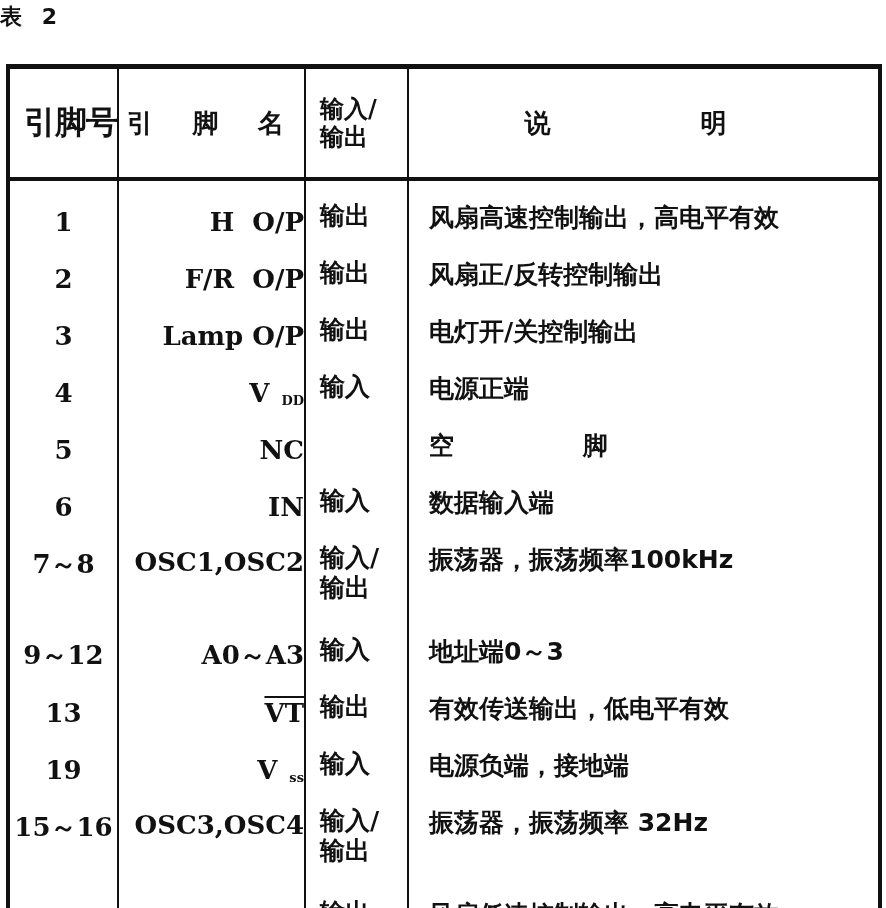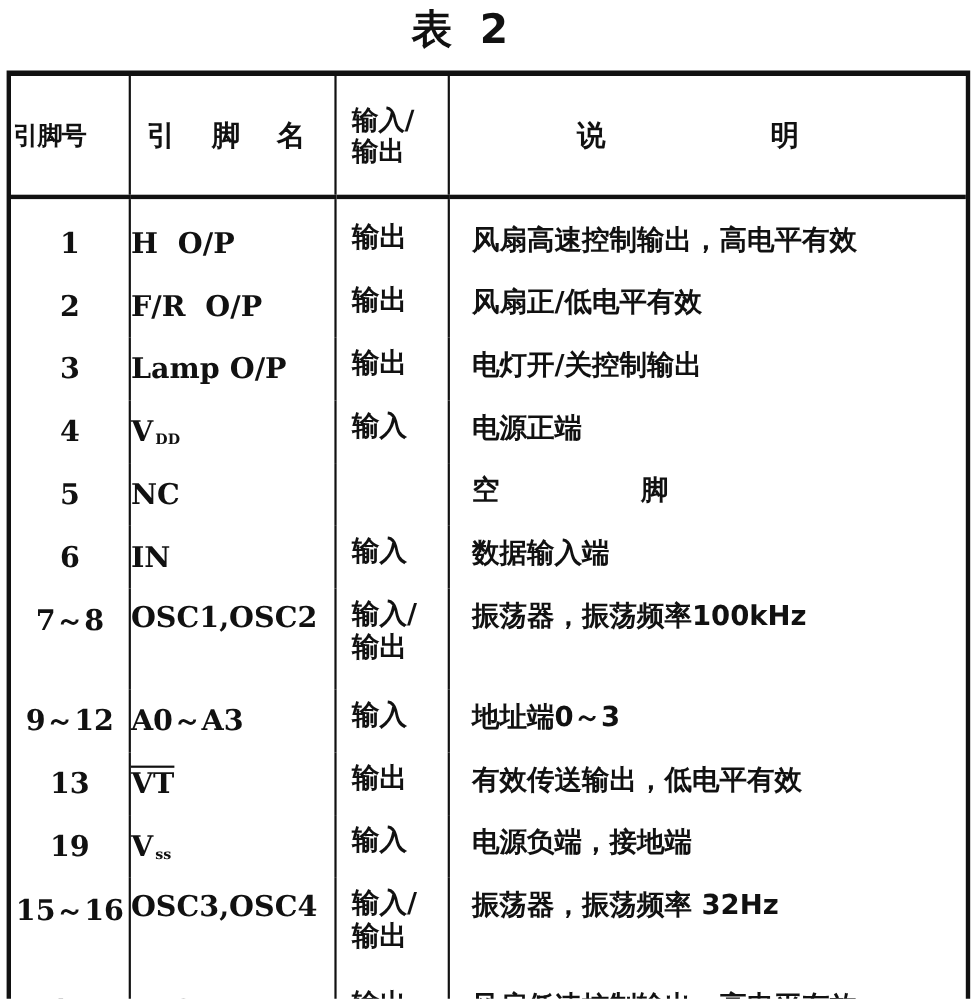--- a/index.html
+++ b/index.html
@@ -13,22 +13,21 @@
     position: relative;
     overflow: hidden;
     font-family: "DejaVu Serif", "Liberation Serif", serif;
     color: #111;
   }
   .title {
     position: absolute;
     top: 2px;
     left: 0;
     width: 842px;
-    text-align: center;
-    font-size: 37px;
+    font-size: 22px;
     font-weight: bold;
     letter-spacing: 6px;
     font-family: "DejaVu Sans", sans-serif;
   }
   .table-wrap {
     position: absolute;
     left: 6px;
     top: 64px;
     width: 868px;
     border-top: 5px solid #111;
@@ -49,37 +48,37 @@
     font-family: "DejaVu Sans", sans-serif;
     font-weight: bold;
     font-size: 26px;
     height: 108px;
     border-bottom: 4px solid #111;
     border-right: 2px solid #111;
     padding: 0;
     vertical-align: middle;
   }
   th:last-child { border-right: none; }
-  th.h1 { text-align: left; padding-left: 2px; font-size: 23px; letter-spacing: -1px; }
-  th.h2 { letter-spacing: 12px; }
+  th.h1 { text-align: right; padding-left: 2px; font-size: 32px; letter-spacing: -1px; }
+  th.h2 { letter-spacing: 12px; font-family: Liberation Mono, monospace; }
   th.h3 { text-align: left; padding-left: 14px; font-size: 24px; line-height: 28px; }
   th.h4 { letter-spacing: 150px; padding-left: 114px; }
   td {
     border-right: 2px solid #111;
     padding: 0;
     font-size: 26px;
     font-weight: bold;
     height: 49px;
     vertical-align: middle;
     white-space: nowrap;
   }
   td:last-child { border-right: none; }
   tr.first td { padding-top: 12px; }
   td.num { text-align: center; }
-  td.name { text-align: left; }
+  td.name { text-align: right; }
   td.io {
     text-align: left;
     padding-left: 14px;
     font-family: "DejaVu Sans", sans-serif;
     font-size: 25px;
     line-height: 30px;
     vertical-align: top;
     padding-top: 8px;
   }
   td.desc {
@@ -89,21 +88,21 @@
     font-size: 25px;
     vertical-align: top;
     padding-top: 8px;
   }
   tr.first td.io, tr.first td.desc { padding-top: 20px; }
   tr.tall td { height: 80px; vertical-align: top; padding-top: 8px; }
   tr.tall td.num, tr.tall td.name { padding-top: 12px; }
   .sub {
     font-size: 13px;
     vertical-align: -3px;
-    margin-left: 2px;
+    margin-left: 12px;
   }
   .overline { text-decoration: overline; }
   .spaced { letter-spacing: 60px; }
 </style>
 </head>
 <body>
 
 <div class="title">表 2</div>
 
 <div class="table-wrap">
@@ -129,21 +128,21 @@
       <tr class="first">
         <td class="num">1</td>
         <td class="name" style="white-space:pre">H  O/P</td>
         <td class="io">输出</td>
         <td class="desc">风扇高速控制输出，高电平有效</td>
       </tr>
       <tr>
         <td class="num">2</td>
         <td class="name" style="white-space:pre">F/R  O/P</td>
         <td class="io">输出</td>
-        <td class="desc">风扇正/低电平有效</td>
+        <td class="desc">风扇正/反转控制输出</td>
       </tr>
       <tr>
         <td class="num">3</td>
         <td class="name">Lamp O/P</td>
         <td class="io">输出</td>
         <td class="desc">电灯开/关控制输出</td>
       </tr>
       <tr>
         <td class="num">4</td>
         <td class="name"><span>V</span><span class="sub">DD</span></td>

